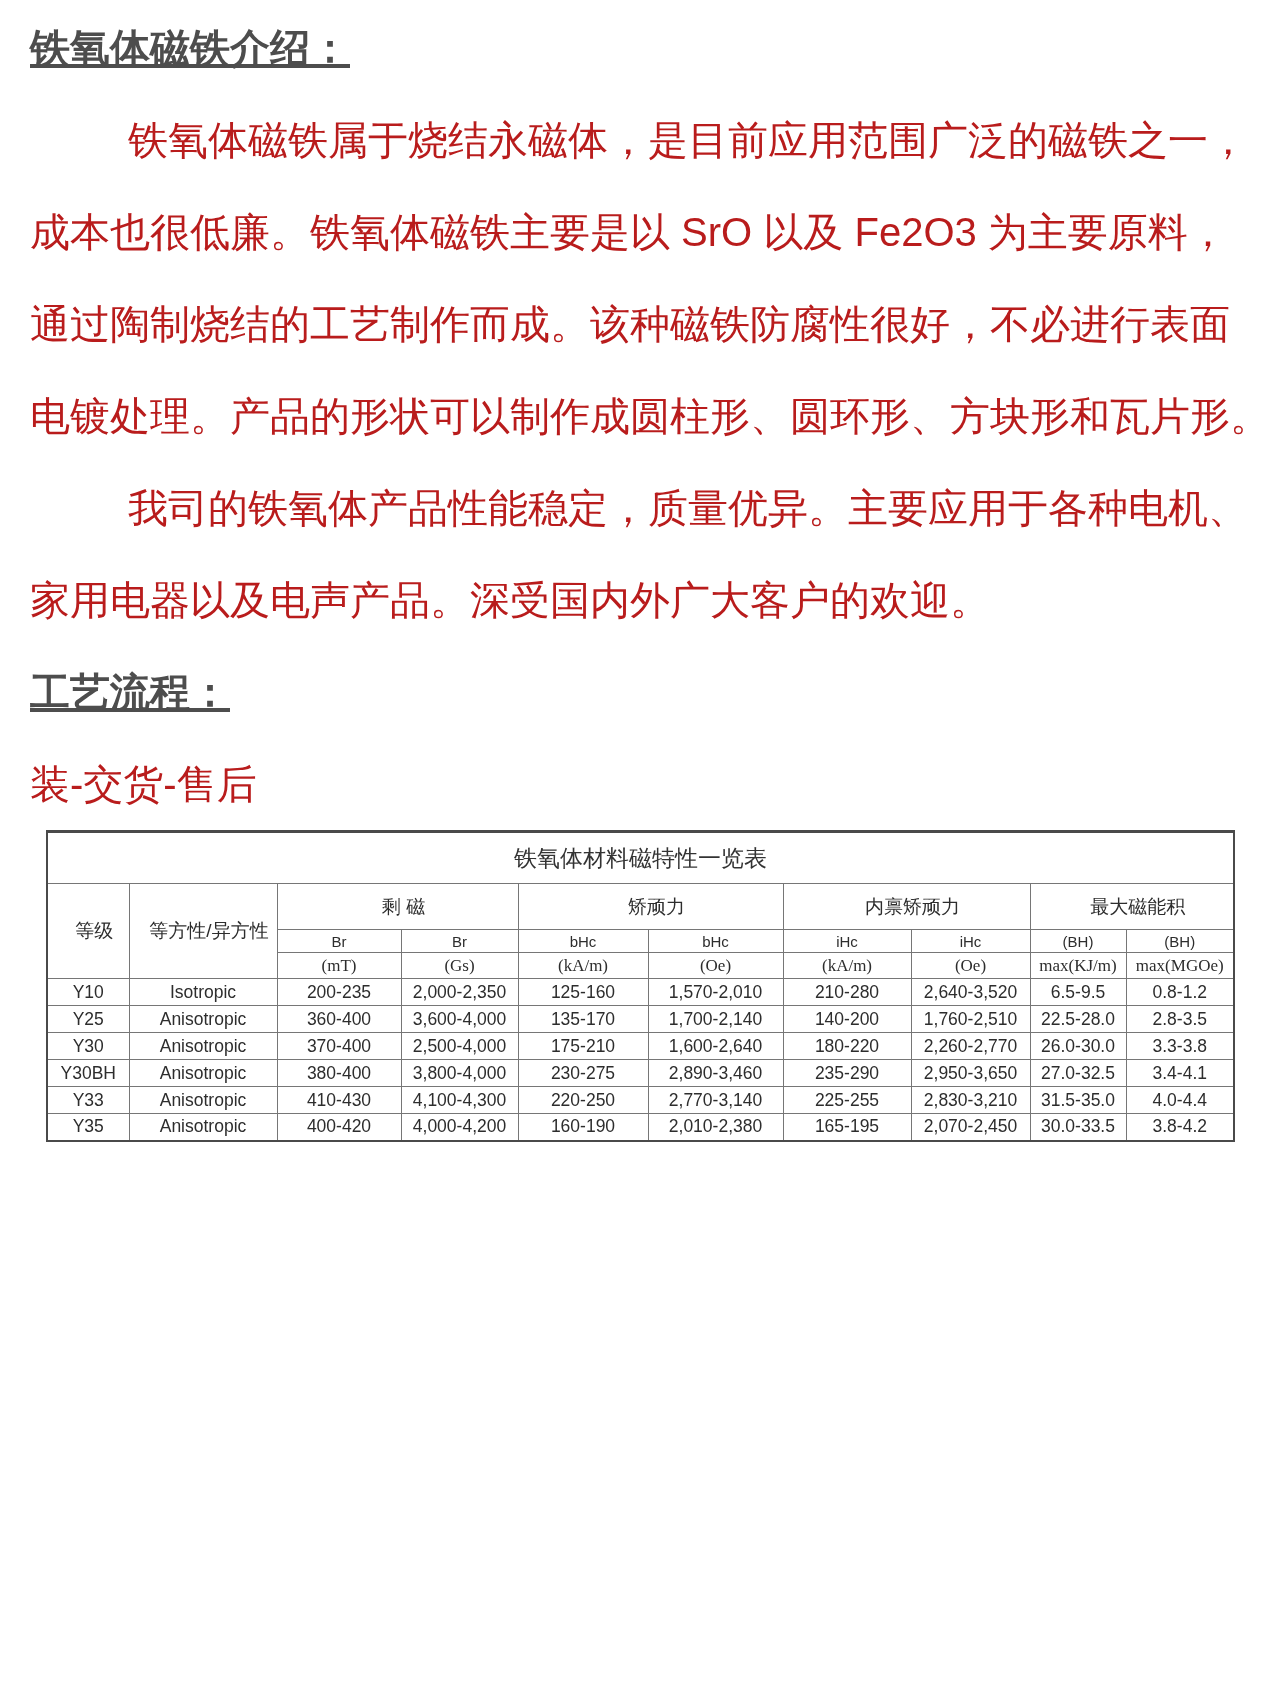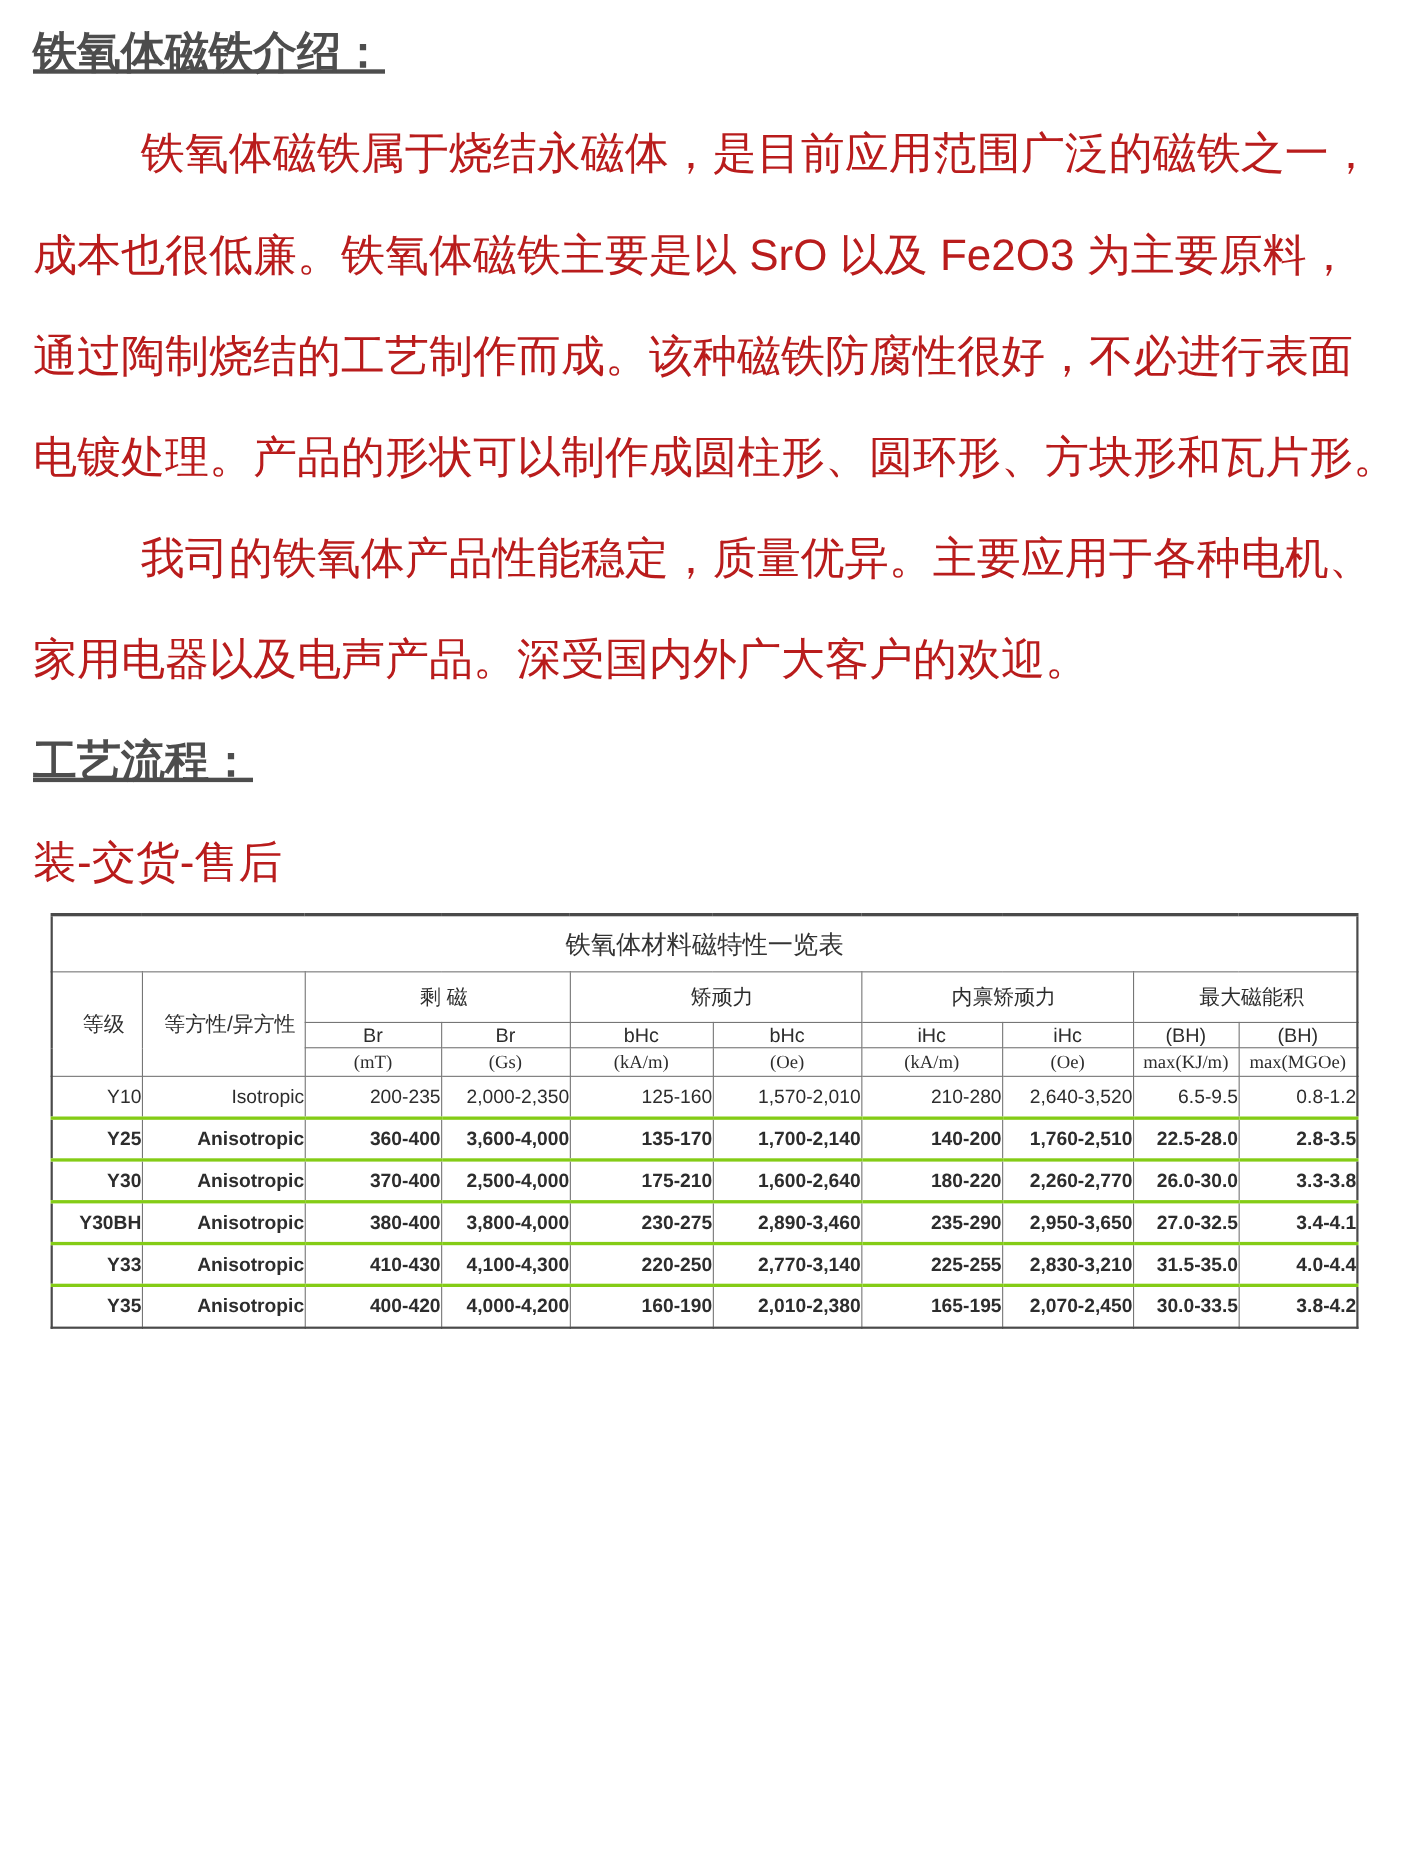--- a/index.html
+++ b/index.html
@@ -46,24 +46,24 @@
   table.props th, table.props td {
     border: 1px solid #767676;
     text-align: center;
     vertical-align: middle;
     font-weight: 400;
     overflow: hidden;
     white-space: nowrap;
   }
   .title-row th { height: 52px; font-size: 23px; color: #333333; }
   .group-row th { height: 46px; font-size: 19px; padding-left: 12px; }
-  .sub-row th   { height: 23px; font-size: 18px; }
+  .sub-row th   { height: 23px; font-size: 15px; }
   .unit-row th  { height: 26px; font-size: 17px; border-bottom: 3px solid #3a3a3a; font-family: Liberation Serif, serif; }
-  tbody.rows td { height: 38px; font-size: 17.5px; text-align: right; }
-  tbody.rows tr + tr td { border-top: 3px solid #84cc16; font-weight: bold; }
+  tbody.rows td { height: 27px; font-size: 17.5px; }
+  tbody.rows tr + tr td { border-top: 1px solid #84cc16; }
 </style>
 </head>
 <body>
 
 <div class="page">
 
   <div class="heading">铁氧体磁铁介绍：</div>
 
   <div class="para indent-first">
       <div class="line">铁氧体磁铁属于烧结永磁体，是目前应用范围广泛的磁铁之一，</div>

